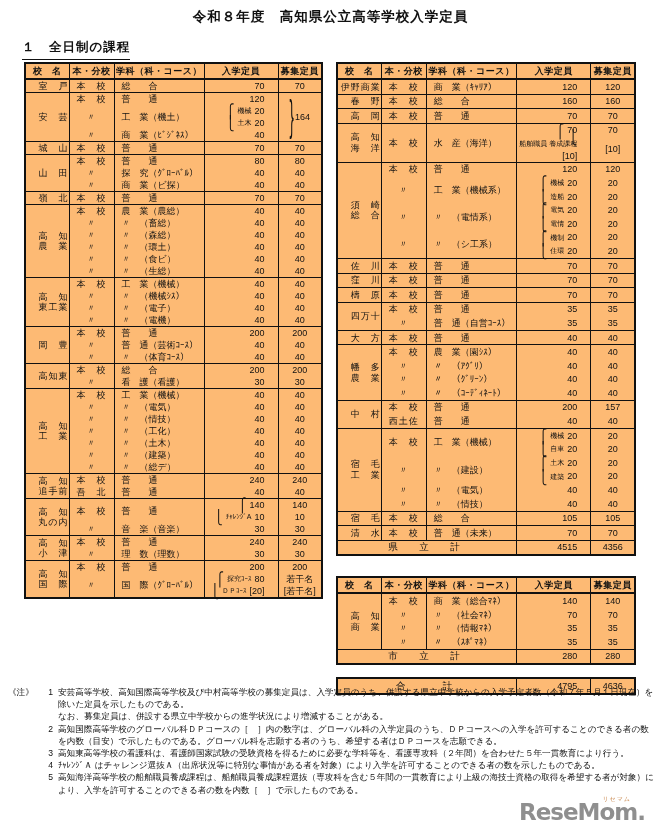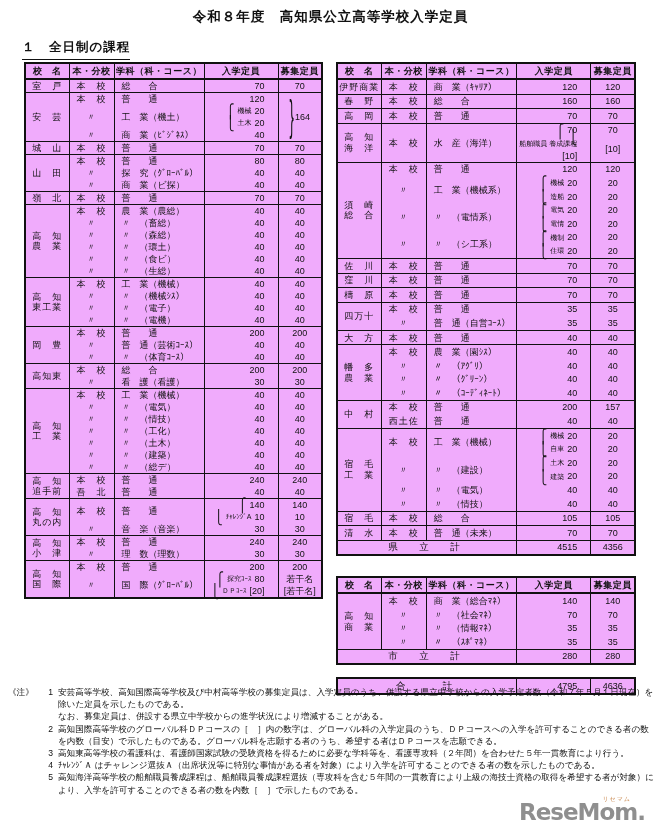--- a/index.html
+++ b/index.html
@@ -2,28 +2,28 @@
 <html><head>
 <meta charset="utf-8">
 <style>
   html,body{margin:0;padding:0;}
   body{width:661px;height:831px;background:#fff;font-family:"Liberation Sans",sans-serif;color:#111;}
   .page{position:relative;width:661px;height:831px;background:#fff;overflow:hidden;}
   .title{position:absolute;top:8px;left:0;width:661px;text-align:center;font-size:13.5px;font-weight:bold;letter-spacing:1px;}
   .section{position:absolute;top:39px;left:22px;font-size:12.5px;font-weight:bold;letter-spacing:1px;border-bottom:1.2px solid #111;padding-bottom:3px;}
   .tblwrap-left{position:absolute;left:24px;top:62px;width:299px;}
   .tblwrap-right{position:absolute;left:336px;top:62px;width:300px;}
-  table{border-collapse:collapse;table-layout:fixed;width:100%;border:2px solid #111;background:#f0abfc;}
+  table{border-collapse:collapse;table-layout:fixed;width:100%;border:2px solid #111;background:#fdba74;}
   th{border:1px solid #111;border-bottom:2px solid #111;font-size:9px;font-weight:bold;height:14px;padding:0;letter-spacing:.5px;}
   td{border-left:1px solid #111;font-size:9px;padding:0;vertical-align:middle;line-height:1.15;}
   .t-left td{height:12px;}
   .t-right td{height:13.6px;}
   .t-city td{height:13.6px;}
   tr.grp td,tr.total td{border-top:1px solid #111;}
-  td.school{text-align:center;white-space:pre-line;letter-spacing:1px;}
+  td.school{text-align:right;white-space:pre-line;letter-spacing:1px;}
   td.branch{text-align:center;letter-spacing:1px;}
   td.dept{padding-left:7px;white-space:nowrap;overflow:hidden;}
   td.cap{text-align:right;}
   .capbox{display:flex;justify-content:flex-end;align-items:center;flex-wrap:wrap;padding-right:13px;gap:3px;}
   .clabel{font-size:7px;color:#111;}
   .brace{font-size:11px;line-height:0;transform:scaleY(1.25);display:inline-block;}
   td.rec{text-align:center;}
   .recbox{display:flex;justify-content:center;align-items:center;gap:1px;}
   .bigbrace{display:inline-block;font-size:13px;transform:scaleY(3.2);line-height:0;font-weight:normal;}
   td.tlabel{text-align:center;letter-spacing:6px;font-size:9.5px;}

